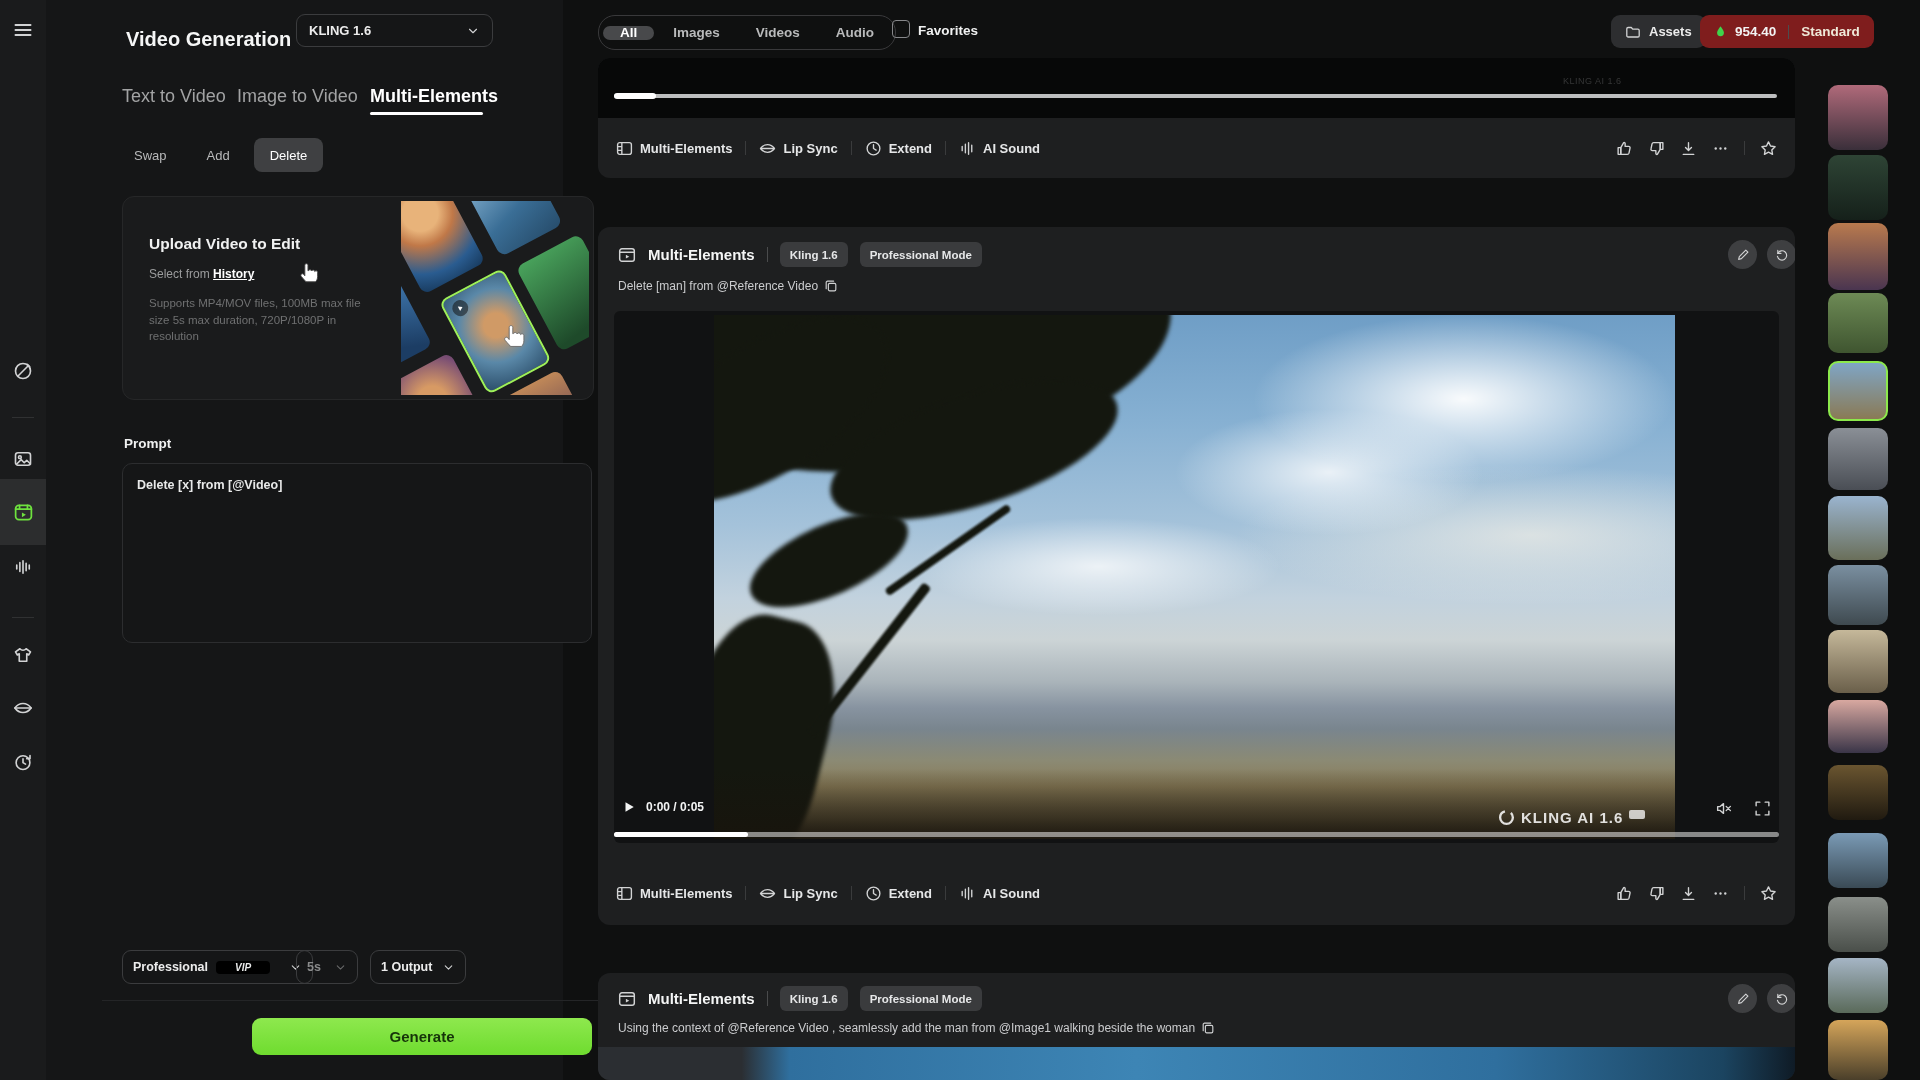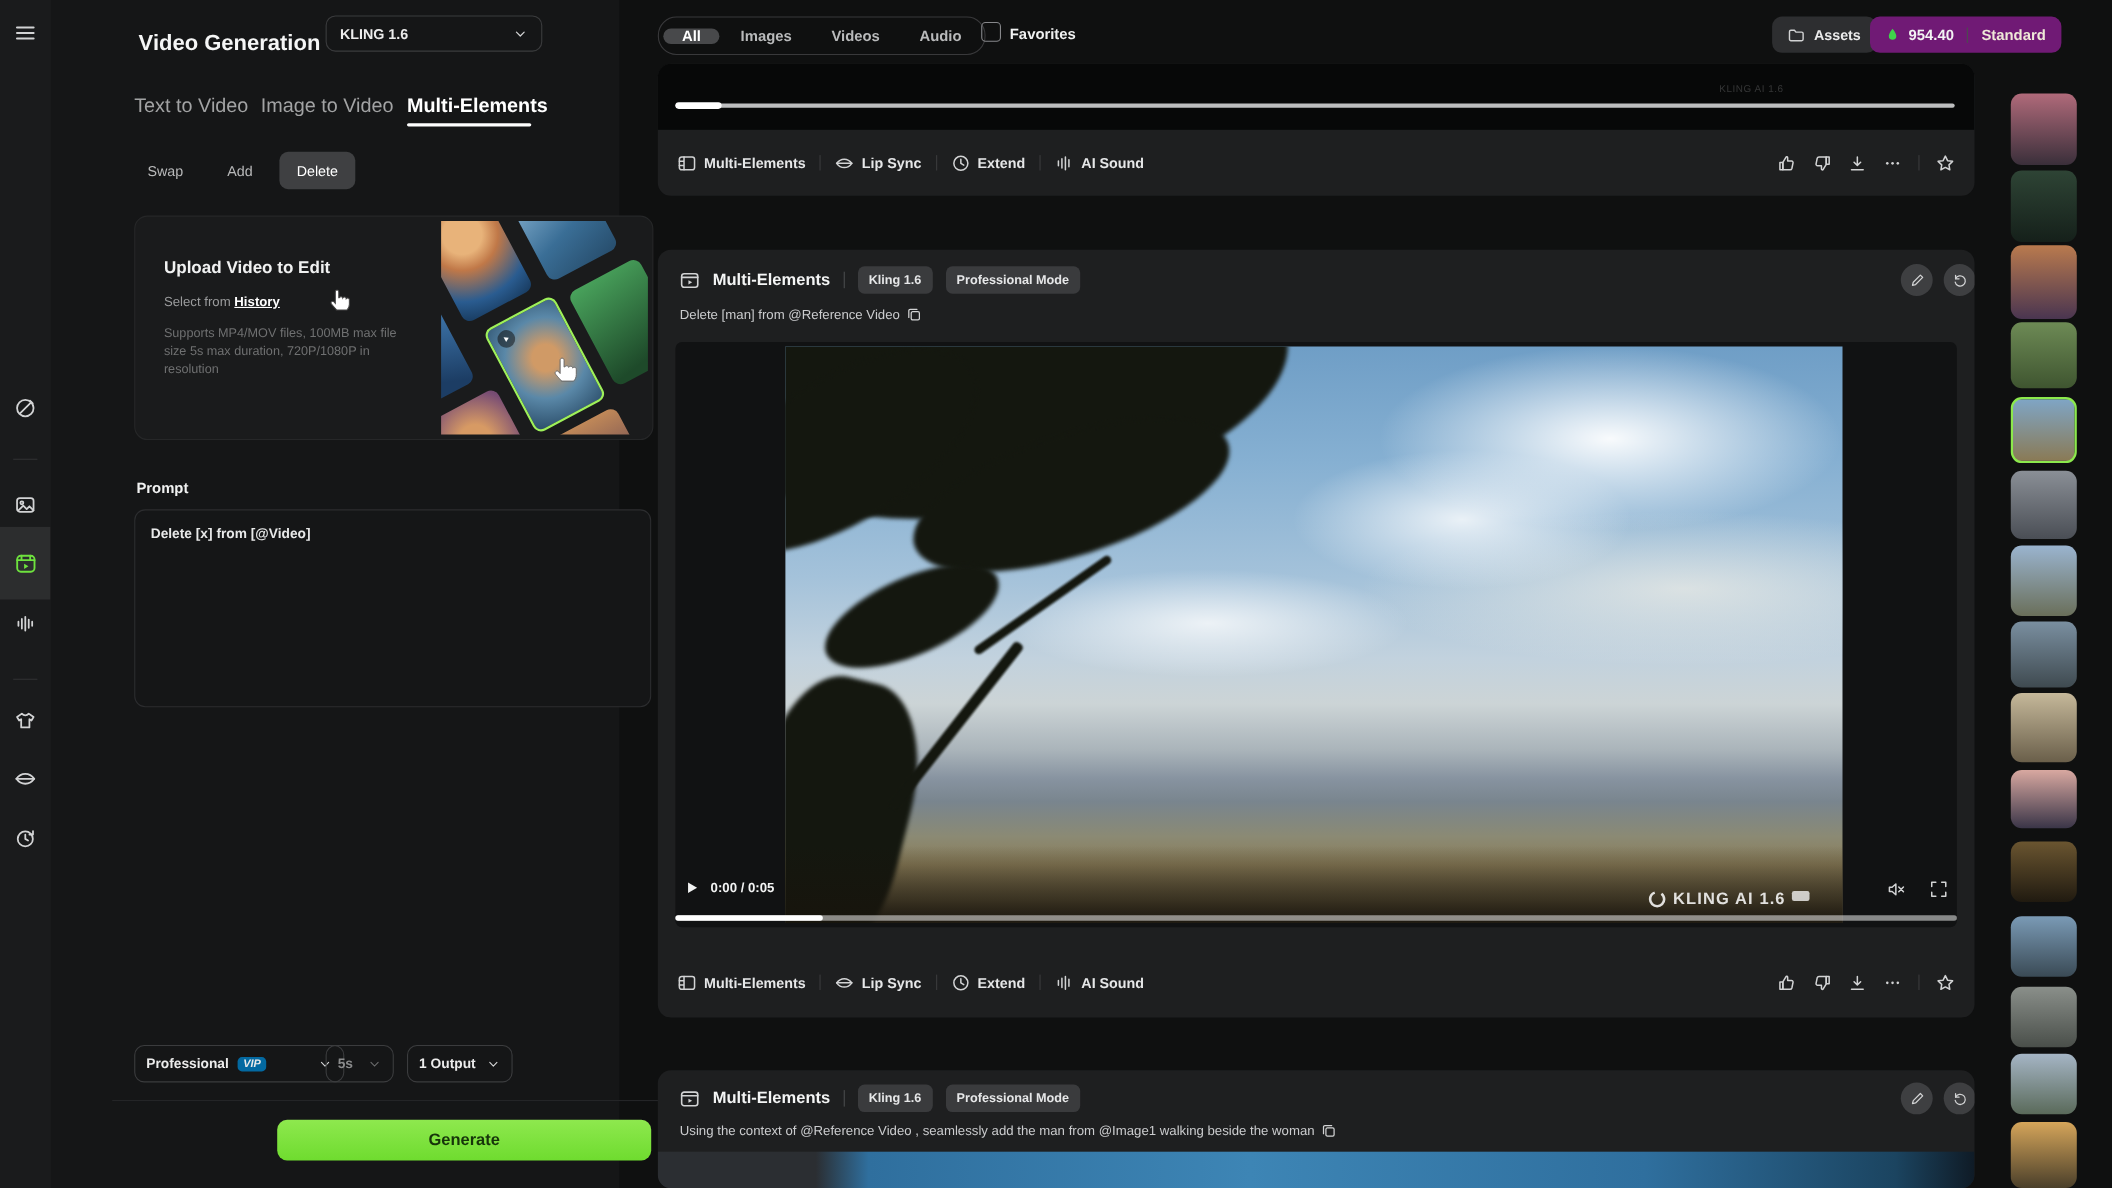--- a/index.html
+++ b/index.html
@@ -40,35 +40,35 @@
   .tile-play{position:absolute;left:6px;top:6px;width:16px;height:16px;border-radius:50%;background:rgba(20,20,20,.55);
              display:flex;align-items:center;justify-content:center;}
   .hand{position:absolute;}
 
   .prompt-label{left:78px;top:436px;font-size:13.5px;font-weight:700;color:#f0f1f1;}
   .prompt-box{left:76px;top:463px;width:470px;height:180px;background:#151617;border:1px solid #2c2d2f;border-radius:10px;box-sizing:border-box;
               color:#e8e9e9;font-size:12.5px;font-weight:700;padding:14px;resize:none;font-family:"Liberation Sans",sans-serif;outline:none;}
 
   .dd{position:absolute;top:950px;height:34px;border:1px solid #3b3c3e;border-radius:9px;display:flex;align-items:center;
       padding:0 10px;box-sizing:border-box;gap:8px;font-size:12.5px;}
-  .vip{background:#0369a1;border-radius:4px;padding:1px 5px;font-size:10px;font-style:italic;font-weight:700;color:#e8e9e9;}
+  .vip{background:#000000;border-radius:4px;padding:1px 19px;font-size:10px;font-style:italic;font-weight:700;color:#e8e9e9;}
   .panel-div{left:56px;top:1000px;width:507px;height:1px;background:#242527;}
   .generate{left:206px;top:1018px;width:340px;height:37px;border-radius:9px;background:linear-gradient(180deg,#8ee84e,#6fdc2f);
             display:flex;align-items:center;justify-content:center;font-size:15px;font-weight:700;color:#16340a;}
 
   
   .filter-pill{left:598px;top:15px;height:33px;border:1px solid #39393b;border-radius:17px;display:flex;align-items:center;padding:0 4px;gap:2px;}
   .filter-item{padding:0 17px;height:14px;display:flex;align-items:center;border-radius:14px;font-size:13.5px;font-weight:700;color:#b9babb;}
   .filter-item.active{background:#48494b;color:#fff;}
   .fav{left:892px;top:20px;display:flex;align-items:flex-end;gap:8px;}
   .fav-box{width:16px;height:16px;border:1.5px solid #86878a;border-radius:4px;}
   .fav-label{font-size:13.5px;font-weight:700;color:#f0f1f1;}
   .assets-btn{left:1611px;top:15px;height:33px;background:#2d2e30;border-radius:9px;display:flex;align-items:center;gap:8px;
               padding:0 14px;font-size:13px;font-weight:700;color:#ececec;}
-  .credits-pill{left:1700px;top:15px;height:33px;background:#701a75;border-radius:9px;display:flex;align-items:center;gap:8px;padding:0 14px;}
+  .credits-pill{left:1700px;top:15px;height:33px;background:#7f1d1d;border-radius:9px;display:flex;align-items:center;gap:8px;padding:0 14px;}
   .credits-val{font-size:13.5px;font-weight:700;color:#f2f3f3;}
   .credits-sep{width:1px;height:14px;background:#4c4d4f;margin:0 4px;}
   .plan{font-size:13.5px;font-weight:700;color:#efe8d8;}
 
   
   .card{background:#1e1f20;border-radius:12px;overflow:hidden;}
   .card1{left:598px;top:58px;width:1197px;height:120px;}
   .card1-video{position:absolute;left:0;top:0;width:1197px;height:60px;background:#070808;}
   .wm-faint{position:absolute;left:965px;top:18px;font-size:9px;color:#6a6b6c;opacity:.45;letter-spacing:.5px;}
   .scrub{position:absolute;left:16px;top:36px;width:1163px;height:4px;background:#bdbebf;border-radius:2px;}

